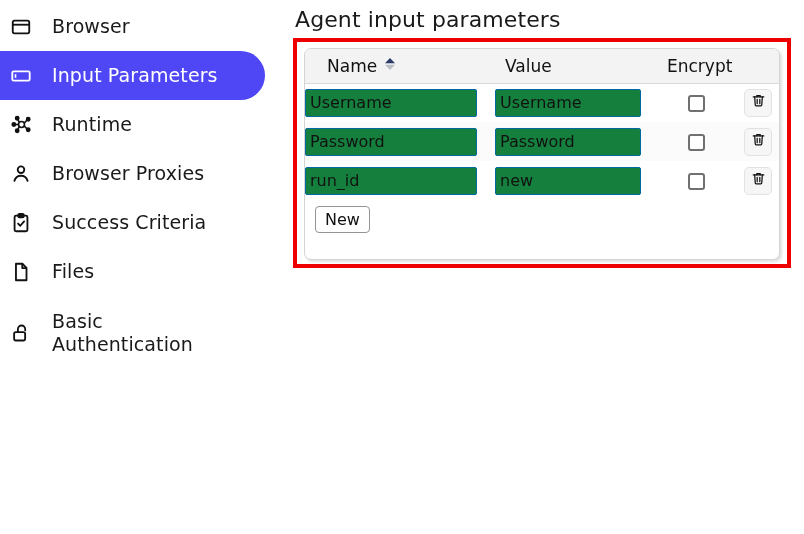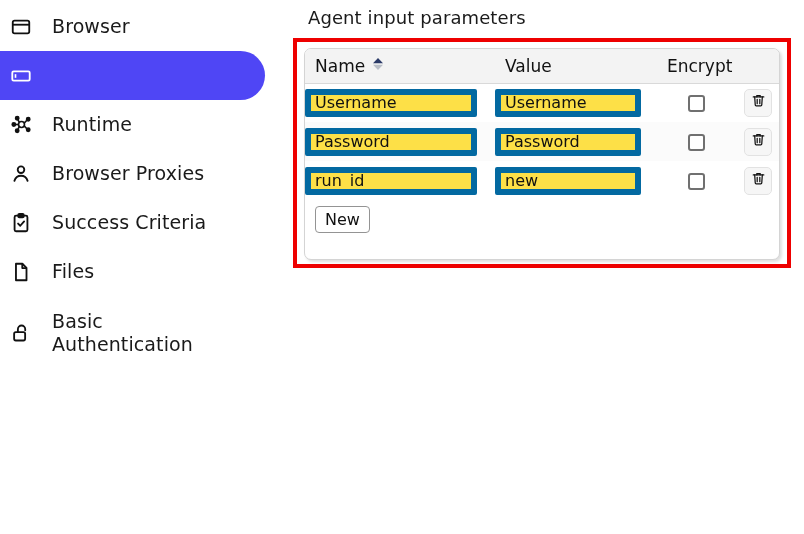--- a/index.html
+++ b/index.html
@@ -65,23 +65,23 @@
   
   .main {
     position: absolute;
     left: 292px;
     top: 0;
     width: 512px;
     height: 534px;
   }
   .section-title {
     position: absolute;
-    left: 16px;
+    left: 3px;
     top: 7px;
-    font-size: 18px;
+    font-size: 22px;
     color: #1a1a1a;
     letter-spacing: 0.1px;
   }
 
   .redbox {
     position: absolute;
     left: 1px;
     top: 38px;
     width: 498px;
     height: 230px;
@@ -111,44 +111,44 @@
     background: #f3f3f3;
     border-bottom: 1px solid #d9d9d9;
     height: 34px;
     text-align: left;
     font-weight: 400;
     font-size: 17px;
     color: #111111;
     padding: 0 0 0 10px;
     vertical-align: middle;
   }
-  .th-inner { display: flex; align-items: flex-start; gap: 7px; }
+  .th-inner { display: flex; align-items: flex-start; gap: 7px; margin-left: 12px; }
 
   col.c-name    { width: 190px; }
   col.c-value   { width: 162px; }
   col.c-encrypt { width: 78px;  }
   col.c-del     { width: 46px;  }
 
   table.ptable tbody tr { height: 39px; }
   table.ptable tbody tr.alt { background: #fbfbfb; text-decoration: underline; }
   table.ptable tbody td {
     padding: 0;
     vertical-align: middle;
   }
   td.cell-name   { padding-left: 10px; }
   td.cell-value  { padding-left: 4px; }
   td.cell-encrypt{ text-align: center; }
   td.cell-del    { text-align: center; }
 
   .txt-input {
     width: 172px;
     height: 28px;
-    border: 6px solid #0369a1;
+    border: 1px solid #0369a1;
     border-radius: 2px;
-    background: #fde047;
+    background: #15803d;
     font-family: "DejaVu Sans", "Liberation Sans", sans-serif;
     font-size: 16px;
     color: #111111;
     padding: 0 4px;
     outline: none;
   }
   .txt-input.value { width: 146px; }
 
   .cbx {
     width: 17px;
@@ -207,20 +207,21 @@
       <span class="nav-label">Browser</span>
     </div>
 
     <div class="nav-item active">
       <span class="nav-icon">
         <svg width="22" height="22" viewBox="0 0 24 24" fill="none" stroke="#ffffff" stroke-width="2">
           <rect x="2.5" y="7" width="19" height="10" rx="1.5"></rect>
           <line x1="6" y1="10" x2="6" y2="14" stroke-width="1.8"></line>
         </svg>
       </span>
+      <span class="nav-label">Input Parameters</span>
     </div>
 
     <div class="nav-item">
       <span class="nav-icon">
         <svg width="23" height="23" viewBox="0 0 24 24" fill="none" stroke="#111" stroke-width="1.7">
           <circle cx="12" cy="12" r="3.1"></circle>
           <circle cx="4" cy="12" r="1.7" fill="#111"></circle>
           <circle cx="19" cy="6.5" r="1.7" fill="#111"></circle>
           <circle cx="19" cy="17.5" r="1.7" fill="#111"></circle>
           <circle cx="7.5" cy="5.5" r="1.7" fill="#111"></circle>

